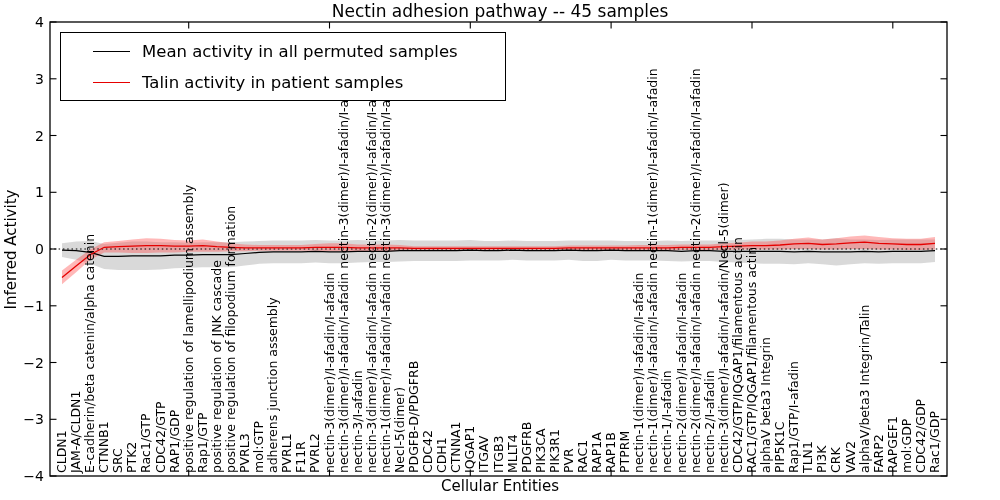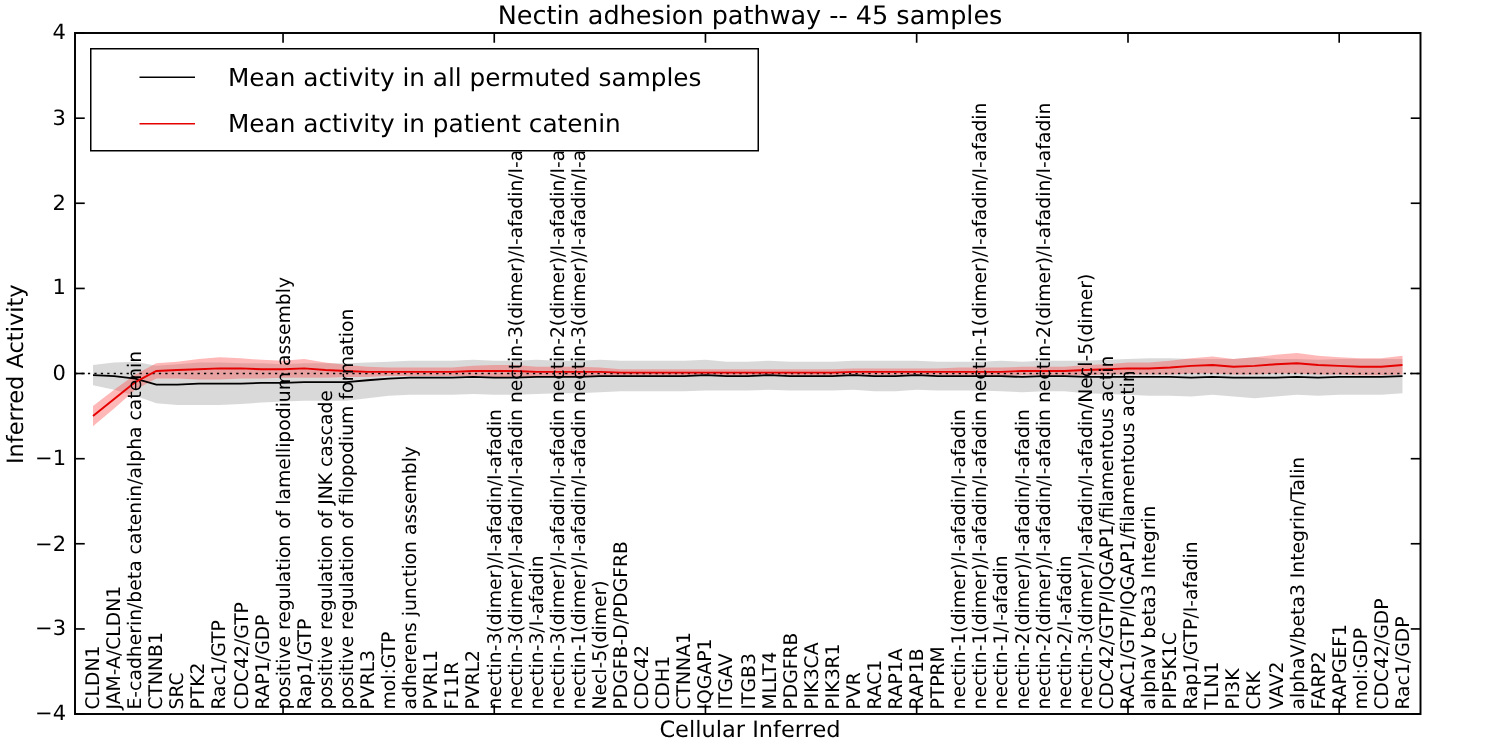--- a/index.html
+++ b/index.html
@@ -25,21 +25,21 @@
   }
   #y-axis-title{
     position:absolute;left:-70px;top:241px;width:160px;height:17px;text-align:center;
     font-size:15px;transform:rotate(-90deg);z-index:4;
   }
   #legend{
     position:absolute;left:60px;top:32px;width:446px;height:69px;z-index:3;
     background:#ffffff;border:1.6px solid #000;box-sizing:border-box;
     display:flex;flex-direction:column;justify-content:center;gap:4px;padding-left:32px;
   }
-  .legend-entry{display:flex;align-items:center;gap:22px;height:27px;}
+  .legend-entry{display:flex;align-items:center;gap:12px;height:27px;}
   .legend-line{display:inline-block;width:37px;height:0;border-top:1.7px solid #000;}
   .legend-text{font-size:16.5px;white-space:nowrap;}
 </style>
 </head>
 <body>
 
 <div id="figure">
   <svg id="plot-svg" width="1000" height="500" viewBox="0 0 1000 500" xmlns="http://www.w3.org/2000/svg">
       <polygon points="62.0,243.3 76.1,241.6 90.2,241.1 104.2,243.9 118.3,242.8 132.4,241.6 146.5,241.6 160.6,242.2 174.6,242.2 188.7,242.8 202.8,242.2 216.9,242.2 231.0,242.2 245.0,241.6 259.1,241.1 273.2,240.5 287.3,240.5 301.4,240.5 315.5,239.9 329.5,240.5 343.6,240.5 357.7,239.9 371.8,240.5 385.9,240.5 399.9,239.9 414.0,240.5 428.1,240.5 442.2,240.5 456.3,240.5 470.3,239.9 484.4,241.1 498.5,241.1 512.6,240.5 526.7,241.1 540.7,241.1 554.8,241.1 568.9,240.5 583.0,240.5 597.1,240.5 611.1,240.5 625.2,241.1 639.3,241.1 653.4,241.1 667.5,240.5 681.5,241.1 695.6,240.5 709.7,240.5 723.8,240.5 737.9,239.9 752.0,239.4 766.0,238.8 780.1,238.8 794.2,239.4 808.3,239.4 822.4,239.4 836.4,238.2 850.5,239.4 864.6,239.4 878.7,239.9 892.8,239.4 906.8,239.4 920.9,239.4 935.0,239.4 935.0,262.1 920.9,263.2 906.8,263.2 892.8,263.2 878.7,263.8 864.6,263.2 850.5,264.3 836.4,265.5 822.4,264.3 808.3,263.2 794.2,264.3 780.1,263.8 766.0,263.8 752.0,263.2 737.9,262.6 723.8,262.1 709.7,260.9 695.6,260.9 681.5,261.5 667.5,260.9 653.4,260.4 639.3,260.4 625.2,260.4 611.1,259.8 597.1,260.9 583.0,260.9 568.9,259.8 554.8,260.4 540.7,260.4 526.7,260.4 512.6,259.8 498.5,260.4 484.4,260.4 470.3,260.4 456.3,260.9 442.2,260.9 428.1,260.9 414.0,260.9 399.9,261.5 385.9,262.1 371.8,262.1 357.7,262.6 343.6,263.2 329.5,263.2 315.5,262.6 301.4,263.2 287.3,263.2 273.2,263.2 259.1,263.8 245.0,265.5 231.0,267.2 216.9,267.2 202.8,267.2 188.7,267.7 174.6,268.3 160.6,269.4 146.5,270.0 132.4,270.0 118.3,270.0 104.2,268.9 90.2,263.8 76.1,259.8 62.0,256.9" fill="#aaaaaa" fill-opacity="0.45"></polygon>
       <polygon points="62.0,270.6 76.1,259.8 90.2,249.6 104.2,242.2 118.3,241.1 132.4,239.4 146.5,238.2 160.6,238.8 174.6,239.9 188.7,240.5 202.8,239.4 216.9,241.6 231.0,243.3 245.0,244.5 259.1,245.0 273.2,245.0 287.3,245.0 301.4,245.0 315.5,243.9 329.5,243.3 343.6,243.3 357.7,244.5 371.8,244.5 385.9,244.5 399.9,245.0 414.0,246.2 428.1,246.2 442.2,246.2 456.3,246.2 470.3,246.2 484.4,246.2 498.5,246.2 512.6,246.2 526.7,246.2 540.7,246.2 554.8,246.2 568.9,245.6 583.0,245.6 597.1,245.6 611.1,245.6 625.2,245.6 639.3,245.0 653.4,245.0 667.5,245.0 681.5,244.5 695.6,244.5 709.7,244.5 723.8,243.3 737.9,242.8 752.0,241.6 766.0,241.6 780.1,240.5 794.2,238.8 808.3,237.6 822.4,239.4 836.4,238.2 850.5,236.5 864.6,235.4 878.7,237.1 892.8,238.2 906.8,238.8 920.9,238.8 935.0,237.1 935.0,249.6 920.9,250.1 906.8,250.1 892.8,249.6 878.7,249.6 864.6,249.0 850.5,249.0 836.4,249.6 822.4,249.6 808.3,249.0 794.2,249.0 780.1,249.6 766.0,249.6 752.0,249.6 737.9,249.6 723.8,250.1 709.7,250.1 695.6,250.1 681.5,250.1 667.5,250.7 653.4,250.7 639.3,250.7 625.2,250.1 611.1,250.1 597.1,250.1 583.0,250.1 568.9,250.1 554.8,250.7 540.7,250.7 526.7,250.7 512.6,250.7 498.5,250.7 484.4,250.7 470.3,250.7 456.3,250.7 442.2,250.7 428.1,250.7 414.0,250.7 399.9,250.7 385.9,251.3 371.8,251.3 357.7,251.3 343.6,251.3 329.5,251.3 315.5,250.7 301.4,250.7 287.3,250.7 273.2,250.7 259.1,250.7 245.0,251.3 231.0,251.3 216.9,251.8 202.8,251.8 188.7,251.8 174.6,252.4 160.6,252.4 146.5,253.0 132.4,253.0 118.3,252.4 104.2,252.4 90.2,259.8 76.1,272.3 62.0,284.2" fill="#ff4d4d" fill-opacity="0.4"></polygon>
@@ -150,26 +150,26 @@
       <div class="ylabel" style="left: 14px; top: 353.5px;">−2</div>
       <div class="ylabel" style="left: 14px; top: 296.75px;">−1</div>
       <div class="ylabel" style="left: 14px; top: 240px;">0</div>
       <div class="ylabel" style="left: 14px; top: 183.25px;">1</div>
       <div class="ylabel" style="left: 14px; top: 126.5px;">2</div>
       <div class="ylabel" style="left: 14px; top: 69.75px;">3</div>
       <div class="ylabel" style="left: 14px; top: 13px;">4</div>
     </div>
 
   <div id="chart-title">Nectin adhesion pathway -- 45 samples</div>
-  <div id="x-axis-title">Cellular Inferred</div>
+  <div id="x-axis-title">Cellular Entities</div>
   <div id="y-axis-title">Inferred Activity</div>
 
   <div id="legend">
     <div class="legend-entry">
       <span class="legend-line" style="border-top-color:#000000;"></span>
       <span class="legend-text">Mean activity in all permuted samples</span>
     </div>
     <div class="legend-entry">
       <span class="legend-line" style="border-top-color:#e60000;"></span>
-      <span class="legend-text">Mean activity in patient catenin</span>
+      <span class="legend-text">Talin activity in patient samples</span>
     </div>
   </div>
 </div>
 
 </body></html>

